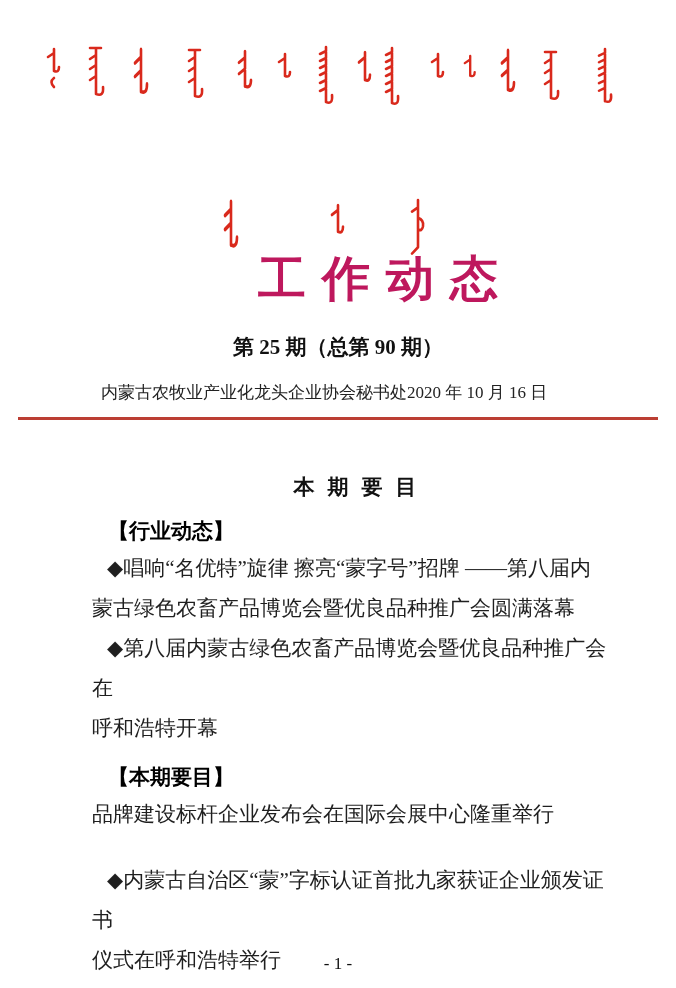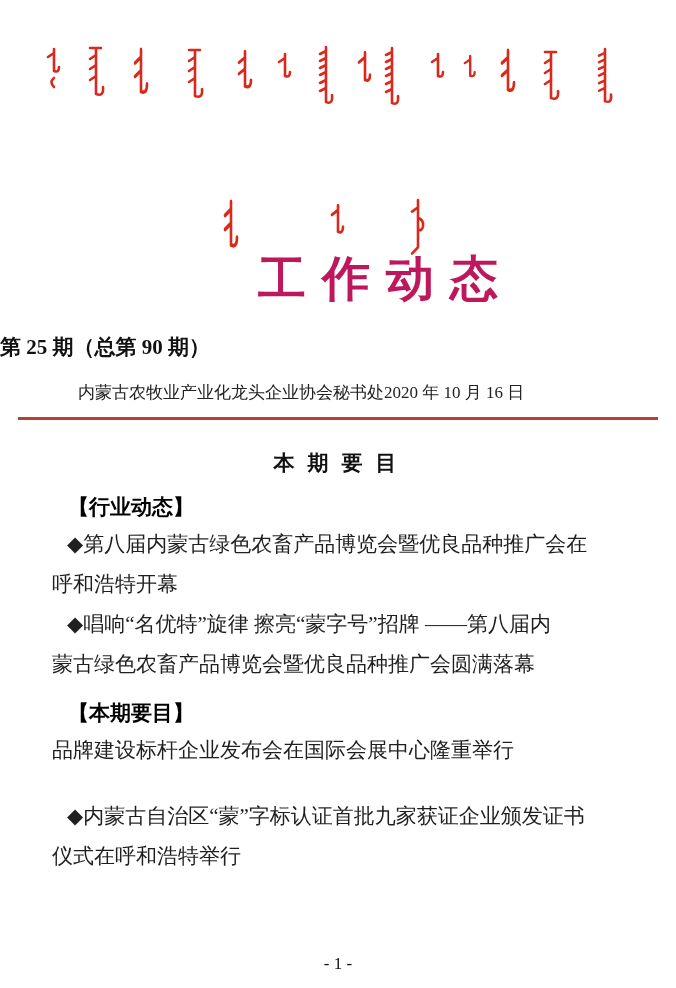--- a/index.html
+++ b/index.html
@@ -24,35 +24,36 @@
   .bulletin-title{
     position:absolute;top:238px;left:0;width:100%;
     text-align:center;
     font-size:48px;font-weight:bold;line-height:82px;
     color:#be185d;letter-spacing:16px;text-indent:16px;
     font-family:"Liberation Serif","DejaVu Serif",serif;
     padding-left:40px;
   }
   .issue-line{
     position:absolute;top:332px;left:0;width:100%;
+    text-align:center;
     font-size:21px;font-weight:bold;line-height:30px;color:#111;
   }
   .pub-line{
     position:absolute;top:380px;left:0;width:100%;
     box-sizing:border-box;padding:0 106px 0 78px;
-    display:flex;justify-content:flex-start;
+    display:flex;justify-content:center;
     font-size:17px;line-height:26px;color:#222;
   }
   .red-rule{
     position:absolute;top:417px;left:18px;width:640px;height:3px;
     background:#bb3e33;border:none;margin:0;
   }
   .content{
-    position:absolute;top:432px;left:0;width:676px;
-    box-sizing:border-box;padding:0 58px 0 52px;
+    position:absolute;top:456px;left:0;width:676px;
+    box-sizing:border-box;padding:0 58px 0 92px;
   }
   .toc-title{
     margin-top:16px;
     text-align:center;
     font-family:"Liberation Sans","DejaVu Sans",sans-serif;
     font-size:21px;font-weight:bold;letter-spacing:13px;text-indent:13px;
     line-height:30px;color:#111;
   }
   .section-heading{
     margin:12px 0 0 16px;
@@ -147,23 +148,23 @@
     <span>2020 年 10 月 16 日</span>
   </div>
 
   <div class="red-rule"></div>
 
   <div class="content">
     <div class="toc-title">本期要目</div>
 
     <div class="section-heading">【行业动态】</div>
 
+    <p class="toc-item"><span>◆唱响“名优特”旋律 擦亮“蒙字号”招牌 ——第八届内</span><span class="cont">蒙古绿色农畜产品博览会暨优良品种推广会圆满落幕</span></p>
+
     <p class="toc-item"><span>◆第八届内蒙古绿色农畜产品博览会暨优良品种推广会在</span><span class="cont">呼和浩特开幕</span></p>
-
-    <p class="toc-item"><span>◆唱响“名优特”旋律 擦亮“蒙字号”招牌 ——第八届内</span><span class="cont">蒙古绿色农畜产品博览会暨优良品种推广会圆满落幕</span></p>
 
     <div class="section-heading">【本期要目】</div>
 
     <p class="toc-item"><span class="cont">品牌建设标杆企业发布会在国际会展中心隆重举行</span></p>
 
     <p class="toc-item gap-before"><span>◆内蒙古自治区“蒙”字标认证首批九家获证企业颁发证书</span><span class="cont">仪式在呼和浩特举行</span></p>
   </div>
 
   <div class="page-footer">- 1 -</div>
 

